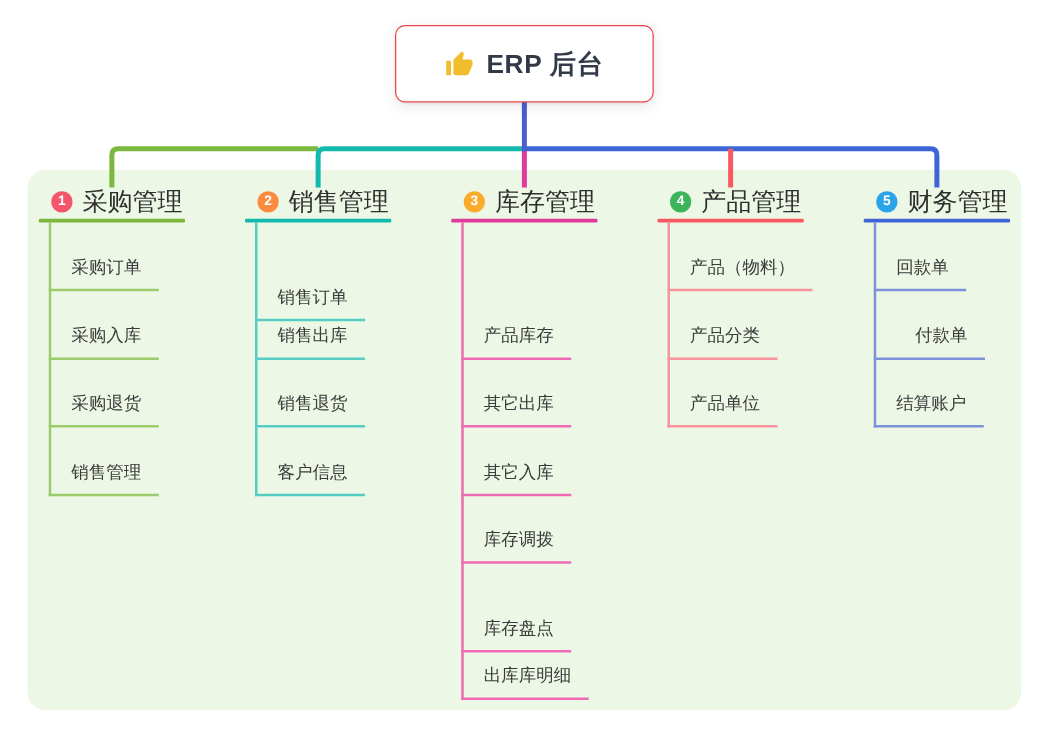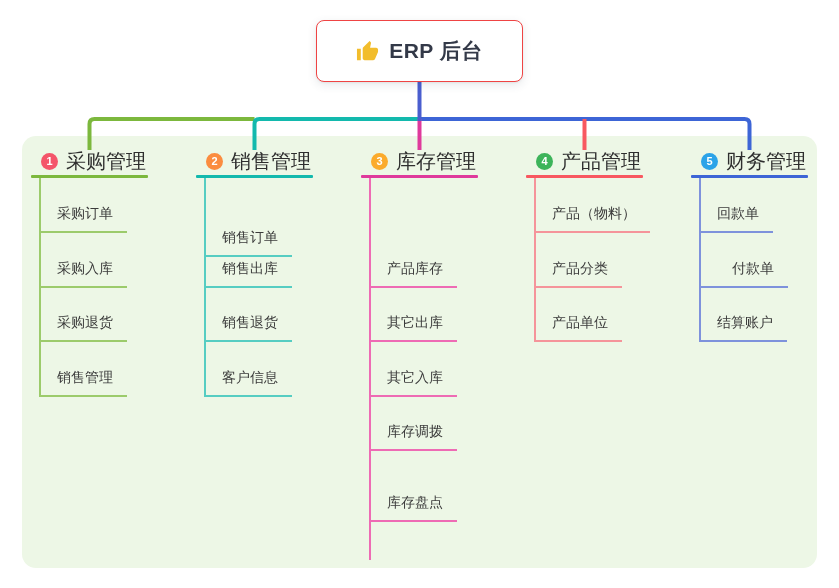--- a/index.html
+++ b/index.html
@@ -76,20 +76,21 @@
         <span class="badge" style="background: rgb(251, 171, 44);">3</span>
         <span class="title-label">库存管理</span>
       </div>
       <div class="bar" style="background: rgb(223, 58, 156);"></div>
       <div class="vline" style="background: rgb(238, 107, 180); height: 382px;"></div>
       <div class="child" style="top: 111.5px; border-bottom-color: rgb(238, 107, 180);">产品库存</div>
       <div class="child" style="top: 166px; border-bottom-color: rgb(238, 107, 180);">其它出库</div>
       <div class="child" style="top: 220.5px; border-bottom-color: rgb(238, 107, 180);">其它入库</div>
       <div class="child" style="top: 275px; border-bottom-color: rgb(238, 107, 180);">库存调拨</div>
       <div class="child" style="top: 329.5px; border-bottom-color: rgb(238, 107, 180); margin-top: 16px;">库存盘点</div>
+      <div class="child" style="top: 384px; border-bottom-color: rgb(238, 107, 180);">出库库明细</div>
     </div>
     <div class="column" style="left: 526px;">
       <div class="title-row">
         <span class="badge" style="background: rgb(61, 180, 90);">4</span>
         <span class="title-label">产品管理</span>
       </div>
       <div class="bar" style="background: rgb(248, 88, 96);"></div>
       <div class="vline" style="background: rgb(245, 148, 154); height: 164px;"></div>
       <div class="child" style="top: 57px; border-bottom-color: rgb(245, 148, 154);">产品（物料）</div>
       <div class="child" style="top: 111.5px; border-bottom-color: rgb(245, 148, 154);">产品分类</div>

